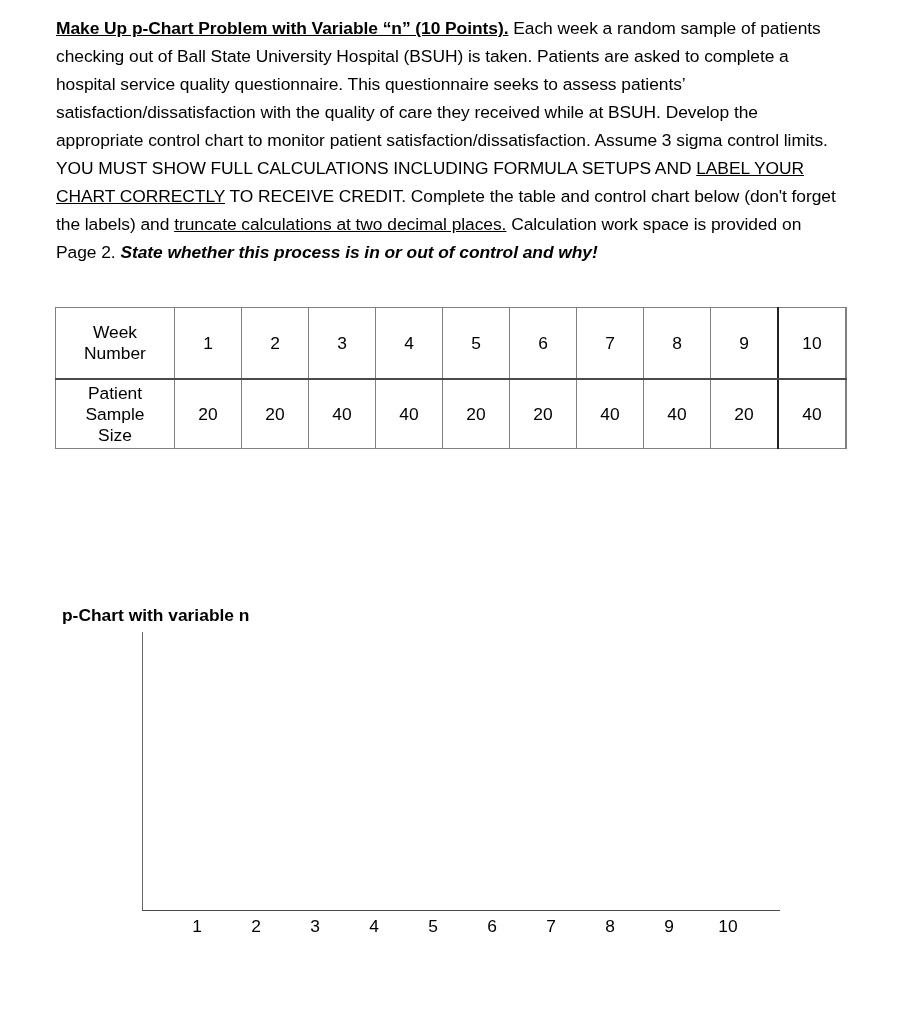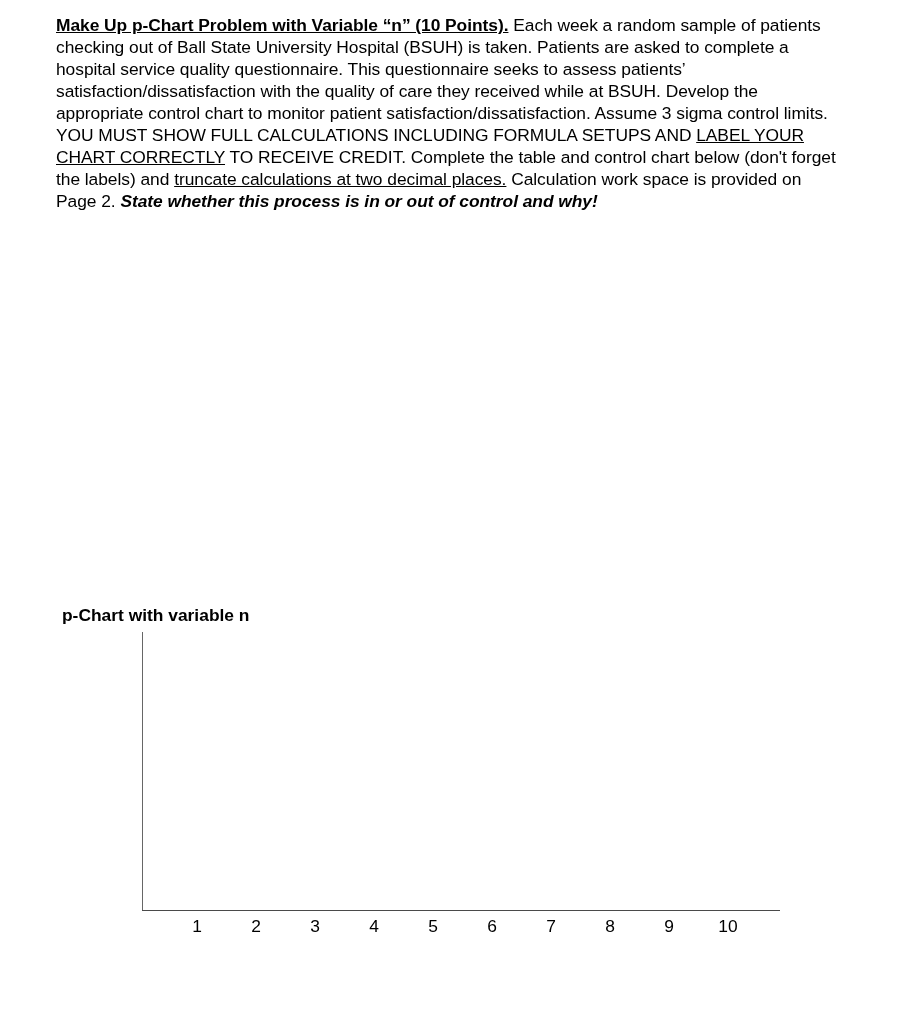--- a/index.html
+++ b/index.html
@@ -16,21 +16,21 @@
     overflow: hidden;
   }
 
   
   #problem-statement {
     position: absolute;
     left: 56px;
     top: 14px;
     width: 790px;
     font-size: 17.4px;
-    line-height: 22px;
+    line-height: 28px;
     text-align: left;
     letter-spacing: -0.05px;
   }
   .u   { text-decoration: underline; }
   .bu  { font-weight: bold; text-decoration: underline; }
   .bi  { font-weight: bold; font-style: italic; }
 
   
   #data-table {
     position: absolute;
@@ -114,20 +114,53 @@
 </style>
 </head>
 <body>
 
 <div id="problem-statement">
   <span class="bu">Make Up p-Chart Problem with Variable “n” (10 Points).</span><span> Each week a random sample of patients checking out of Ball State University Hospital (BSUH) is taken. Patients are asked to complete a hospital service quality questionnaire. This questionnaire seeks to assess patients’ satisfaction/dissatisfaction with the quality of care they received while at BSUH. Develop the appropriate control chart to monitor patient satisfaction/dissatisfaction.  Assume 3 sigma control limits. YOU MUST SHOW FULL CALCULATIONS INCLUDING FORMULA SETUPS AND </span><span class="u">LABEL YOUR CHART CORRECTLY</span><span> TO RECEIVE CREDIT. Complete the table and control chart below (don't forget the labels) and </span><span class="u">truncate calculations at two decimal places.</span><span> Calculation work space is provided on Page 2. </span><span class="bi">State whether this process is in or out of control and why!</span>
 </div>
 
 <table id="data-table">
   <tbody>
+    <tr class="row-week">
+      <td class="rowhead">
+        <div>Week</div>
+        <div>Number</div>
+      </td>
+      <td class="val">1</td>
+      <td class="val">2</td>
+      <td class="val">3</td>
+      <td class="val">4</td>
+      <td class="val">5</td>
+      <td class="val">6</td>
+      <td class="val">7</td>
+      <td class="val">8</td>
+      <td class="val">9</td>
+      <td class="val">10</td>
+    </tr>
+    <tr class="row-samples">
+      <td class="rowhead">
+        <div>Patient</div>
+        <div>Sample</div>
+        <div>Size</div>
+      </td>
+      <td class="val">20</td>
+      <td class="val">20</td>
+      <td class="val">40</td>
+      <td class="val">40</td>
+      <td class="val">20</td>
+      <td class="val">20</td>
+      <td class="val">40</td>
+      <td class="val">40</td>
+      <td class="val">20</td>
+      <td class="val">40</td>
+    </tr>
   </tbody>
 </table>
 
 <div id="chart-block">
   <div id="chart-title">p-Chart with variable n</div>
   <div id="y-axis-line"></div>
   <div id="x-axis-line"></div>
   <div id="chart-plot"></div>
   <div class="x-tick-label" style="left:197px">1</div>
   <div class="x-tick-label" style="left:256px">2</div>

